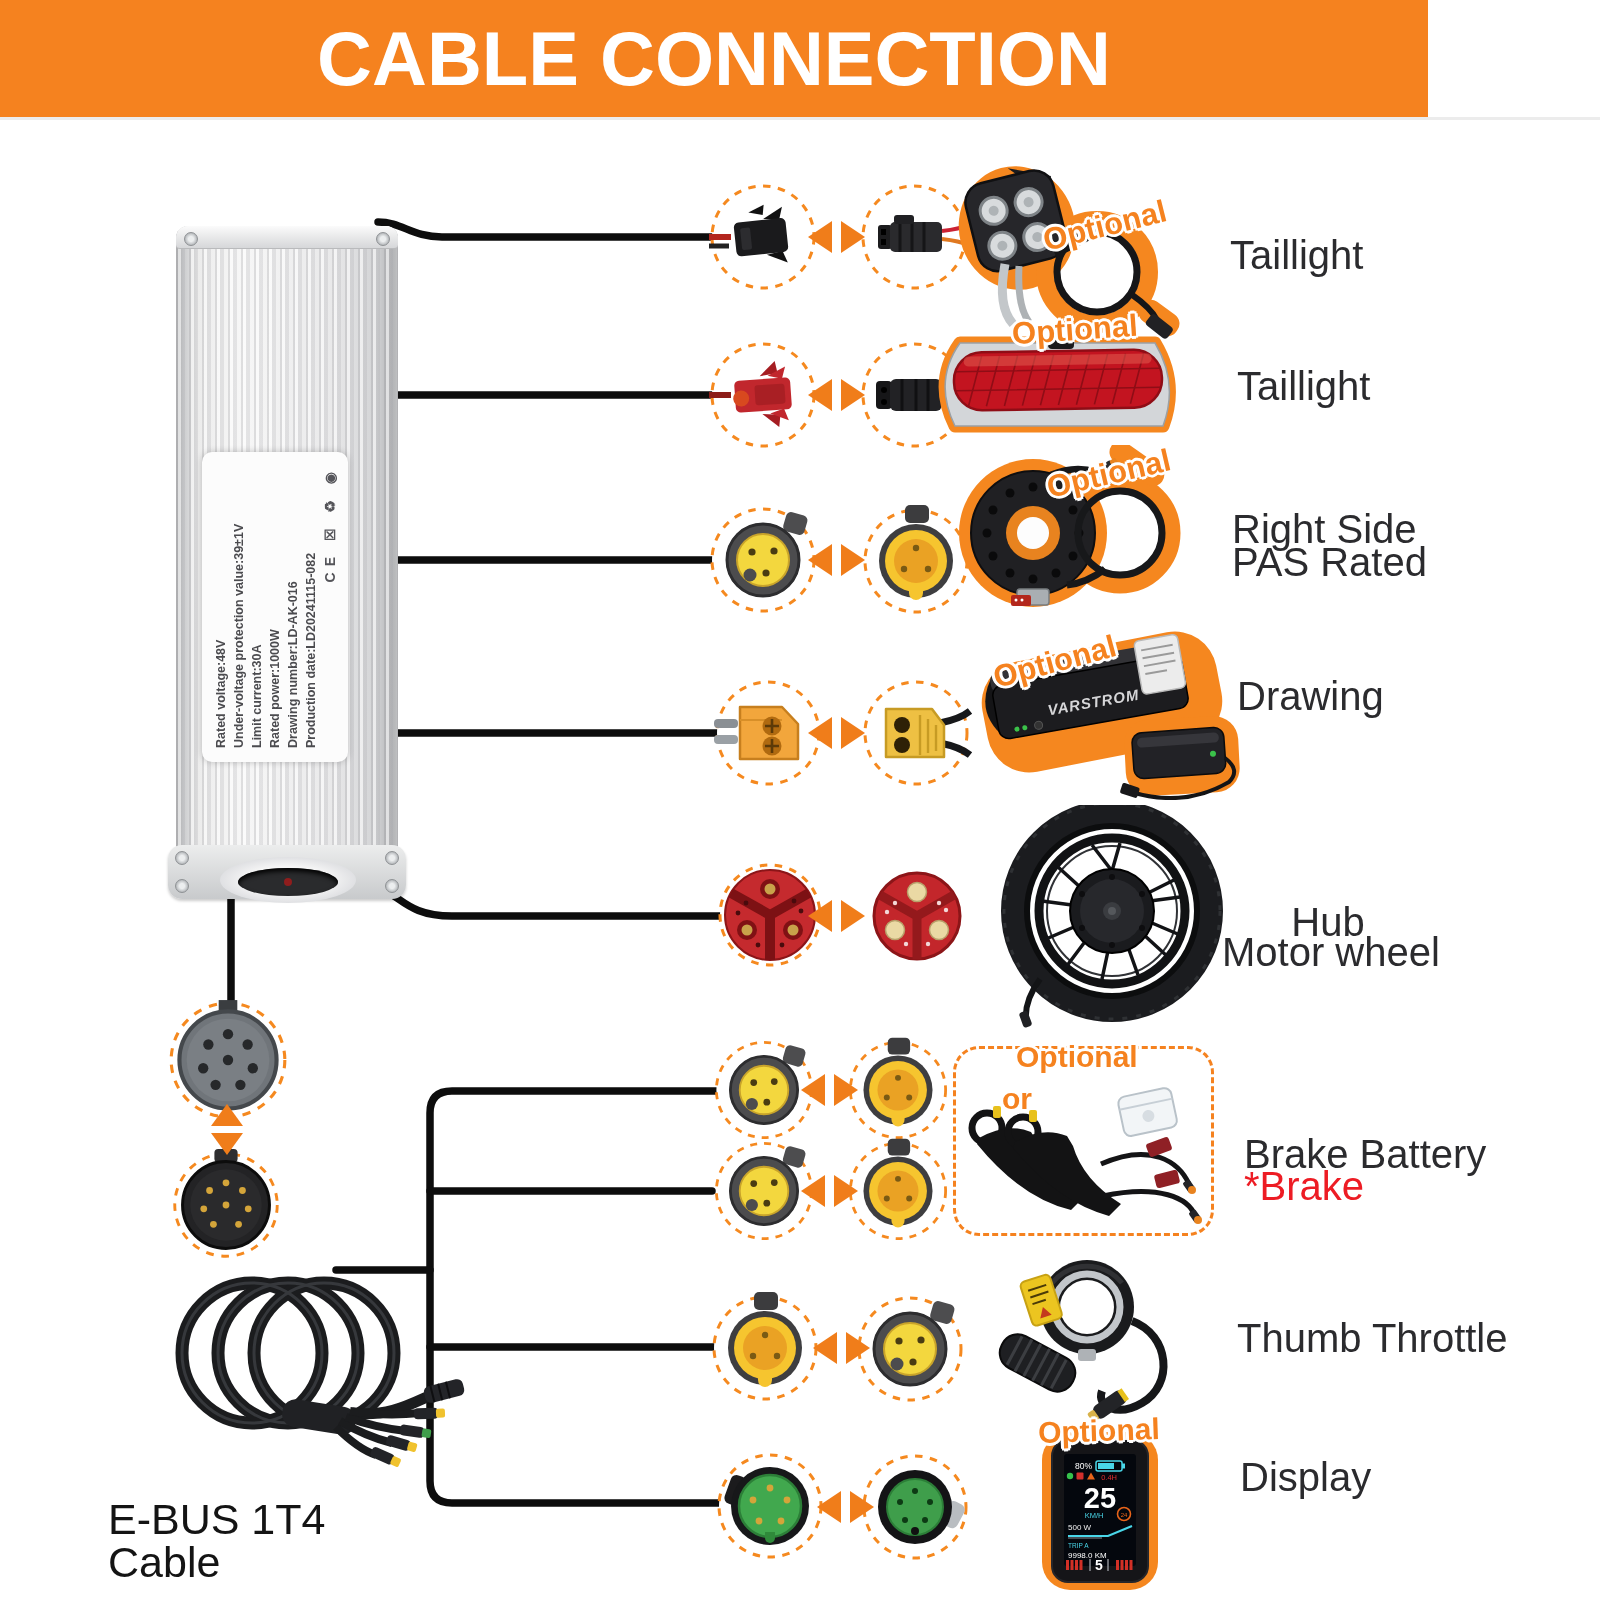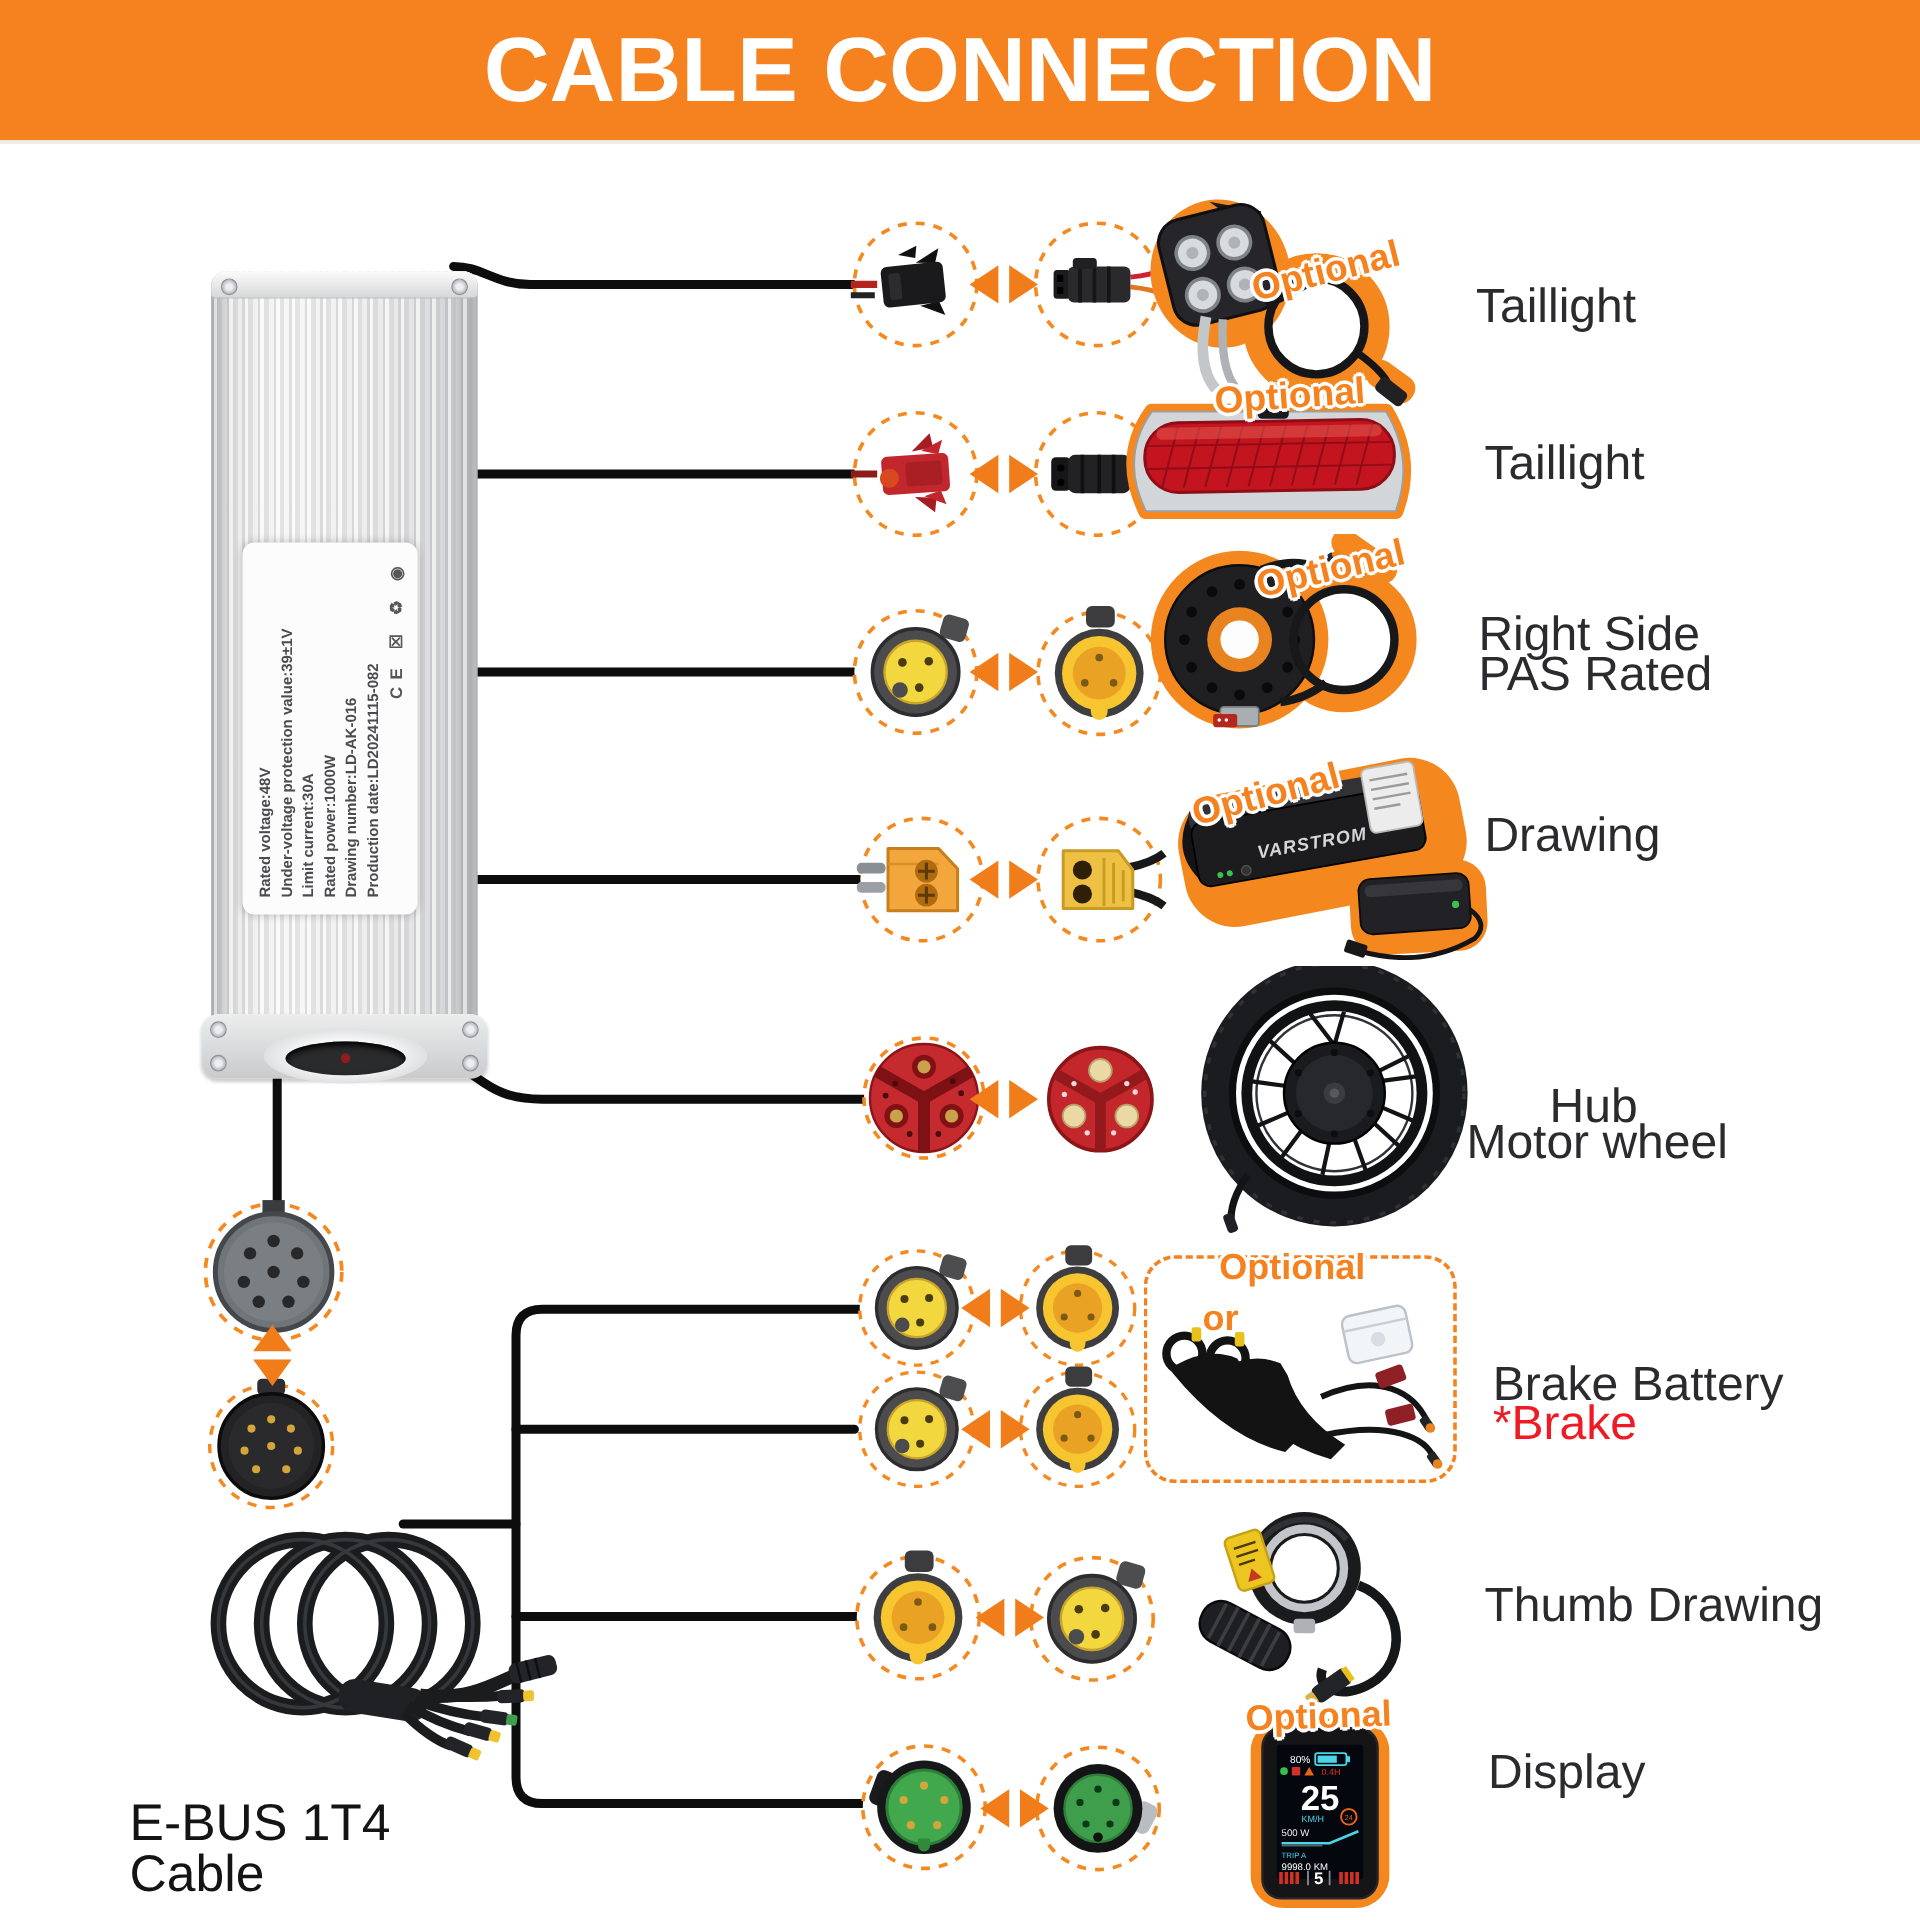--- a/index.html
+++ b/index.html
@@ -1,20 +1,20 @@
 <!DOCTYPE html>
 <html><head>
 <meta charset="utf-8">
 <style>
   html,body{margin:0;padding:0;background:#fff;}
   #canvas{position:relative;width:1600px;height:1600px;background:#ffffff;
           font-family:"Liberation Sans",sans-serif;overflow:hidden;}
   .abs{position:absolute;}
   
-  #header{left:0;top:0;width:1600px;height:117px;background:#F5821F;
+  #header{left:0;top:0;width:1428px;height:117px;background:#F5821F;
           display:flex;align-items:center;justify-content:center;}
   #header h1{margin:0;color:#fff;font-size:76px;font-weight:800;letter-spacing:0px;}
   #header-rule{left:0;top:117px;width:1600px;height:3px;background:#ececec;}
   
   #controller{left:176px;top:226px;width:222px;height:662px;border-radius:12px;
     background:linear-gradient(90deg,#9fa0a2 0,#c9cacc 3%,#ececec 10%,#f7f7f7 30%,#e9e9ea 70%,#d3d4d6 90%,#a8a9ab 100%);
     box-shadow:inset 0 6px 8px rgba(255,255,255,.8), inset 0 -6px 10px rgba(0,0,0,.12);}
   #controller .fins{position:absolute;inset:0;border-radius:12px;
     background:repeating-linear-gradient(90deg, rgba(120,120,125,.20) 0 2px, rgba(255,255,255,.55) 2px 5px,
                rgba(160,160,165,.22) 5px 9px, rgba(255,255,255,0) 9px 13px);}
@@ -672,16 +672,16 @@
 
   <div class="abs lbl" style="left:1230px;top:235px">Taillight</div>
   <div class="abs lbl" style="left:1237px;top:366px">Taillight</div>
   <div class="abs lbl" style="left:1232px;top:509px">Right Side</div>
   <div class="abs lbl" style="left:1232px;top:542px">PAS Rated</div>
   <div class="abs lbl" style="left:1237px;top:676px">Drawing</div>
   <div class="abs lbl hub-lbl" style="left:1222px;top:902px">Hub</div>
   <div class="abs lbl hub-lbl" style="left:1222px;top:932px">Motor wheel</div>
   <div class="abs lbl" style="left:1244px;top:1134px">Brake Battery</div>
   <div class="abs lbl red" style="left:1244px;top:1166px">*Brake</div>
-  <div class="abs lbl" style="left:1237px;top:1318px">Thumb Drawing</div>
+  <div class="abs lbl" style="left:1237px;top:1318px">Thumb Throttle</div>
   <div class="abs lbl" style="left:1240px;top:1457px">Display</div>
 
 </div>
 
 </body></html>

